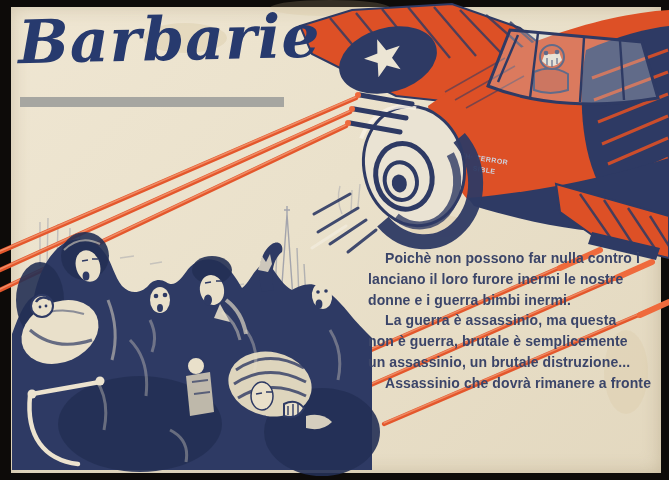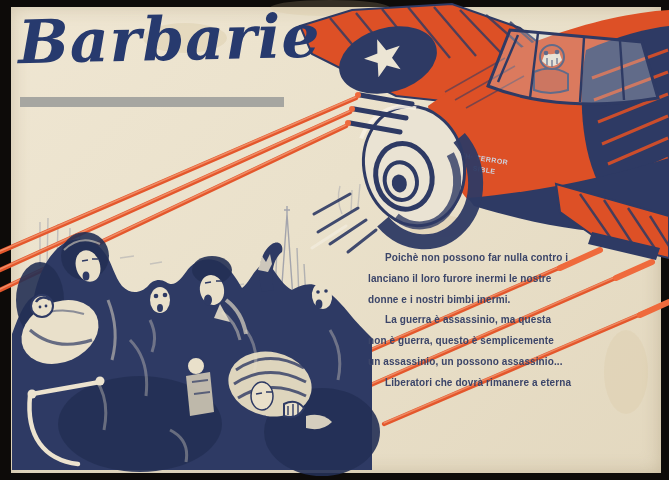--- a/index.html
+++ b/index.html
@@ -8,21 +8,21 @@
   .poster{position:absolute;left:11px;top:7px;width:650px;height:466px;
           background:linear-gradient(135deg,#efe6d2 0%,#eae1cb 45%,#e3d8bf 100%);
           box-shadow:inset 0 0 18px rgba(120,100,60,.25);}
   .artwork{position:absolute;left:0;top:0;width:669px;height:480px;}
   .title{position:absolute;left:18px;top:4px;width:300px;
          font-family:"DejaVu Serif",serif;font-style:italic;font-weight:bold;
          font-size:60px;letter-spacing:1px;color:#273a6e;transform:rotate(-1.2deg);
          white-space:nowrap;}
   .title-bar{position:absolute;left:20px;top:97px;width:264px;height:10px;background:#a6a6a1;}
   .bodytext{position:absolute;left:368px;top:248px;width:298px;color:#3b4569;
-            font-family:"Liberation Sans",sans-serif;font-weight:bold;font-size:10px;
+            font-family:"Liberation Sans",sans-serif;font-weight:bold;font-size:14px;
             line-height:20.8px;letter-spacing:.1px;}
   .bodytext .line{white-space:nowrap;}
   .bodytext .ind{padding-left:17px;}
 </style>
 </head>
 <body>
 
 <div class="stage">
   <div class="poster"></div>
 
@@ -198,19 +198,19 @@
       <path d="M130,340 Q150,360 146,396 M246,330 Q260,350 254,372 M96,380 Q110,400 104,430 M330,330 Q344,352 338,380 M170,430 Q190,440 186,462 M150,320 Q158,336 152,352" stroke="#e9e0ca" stroke-width="3" fill="none" opacity=".35"></path>
     </g>
   </svg>
 
   <div class="title">Barbarie</div>
   <div class="title-bar"></div>
 
   <div class="bodytext">
     <div class="line ind">Poichè non possono far nulla contro i</div>
     <div class="line">lanciano il loro furore inermi le nostre</div>
-    <div class="line">donne e i nostri bimbi inermi.</div>
+    <div class="line">donne e i guerra bimbi inermi.</div>
     <div class="line ind">La guerra è assassinio, ma questa</div>
-    <div class="line">non è guerra, questo è semplicemente</div>
-    <div class="line">un assassinio, un possono assassinio...</div>
-    <div class="line ind">Liberatori che dovrà rimanere a eterna</div>
+    <div class="line">non è guerra, brutale è semplicemente</div>
+    <div class="line">un assassinio, un brutale distruzione...</div>
+    <div class="line ind">Assassinio che dovrà rimanere a fronte</div>
   </div>
 </div>
 
 </body></html>

